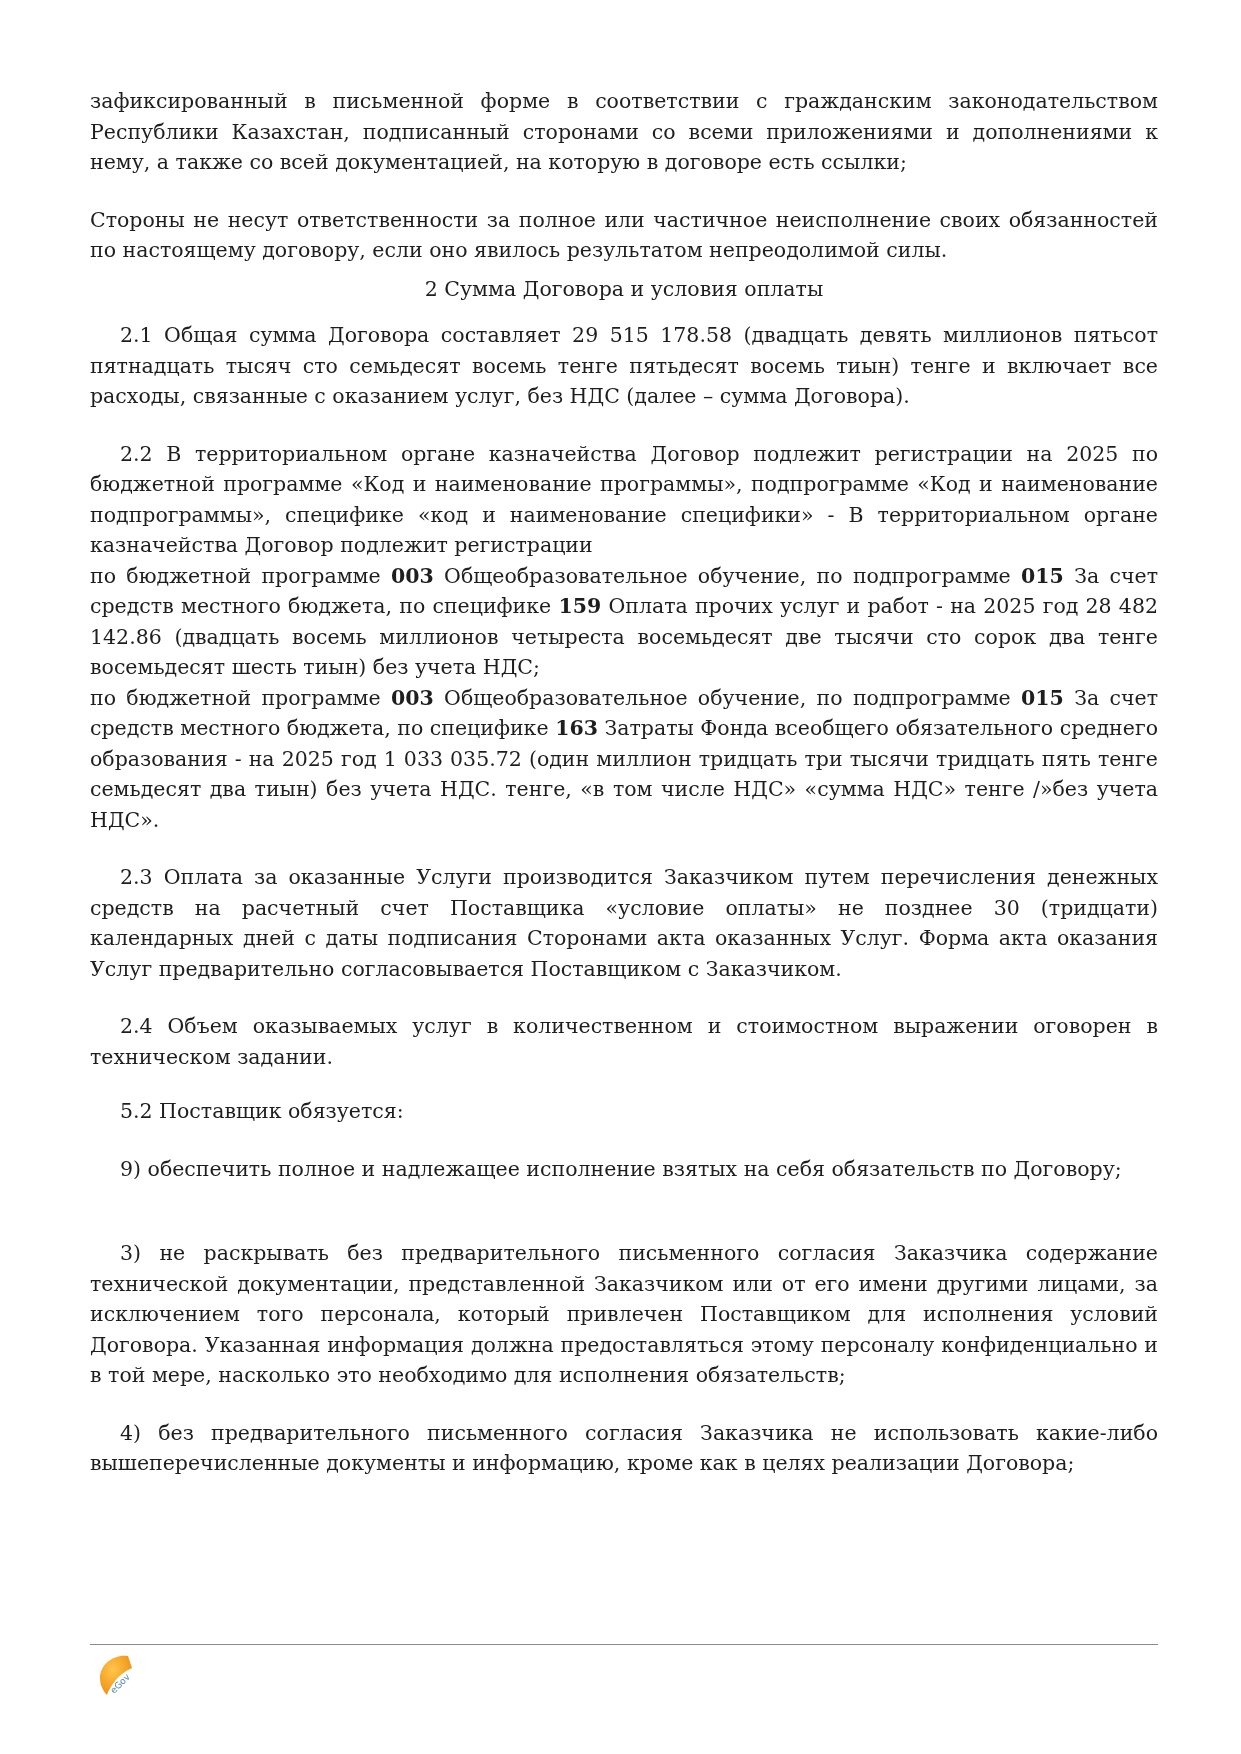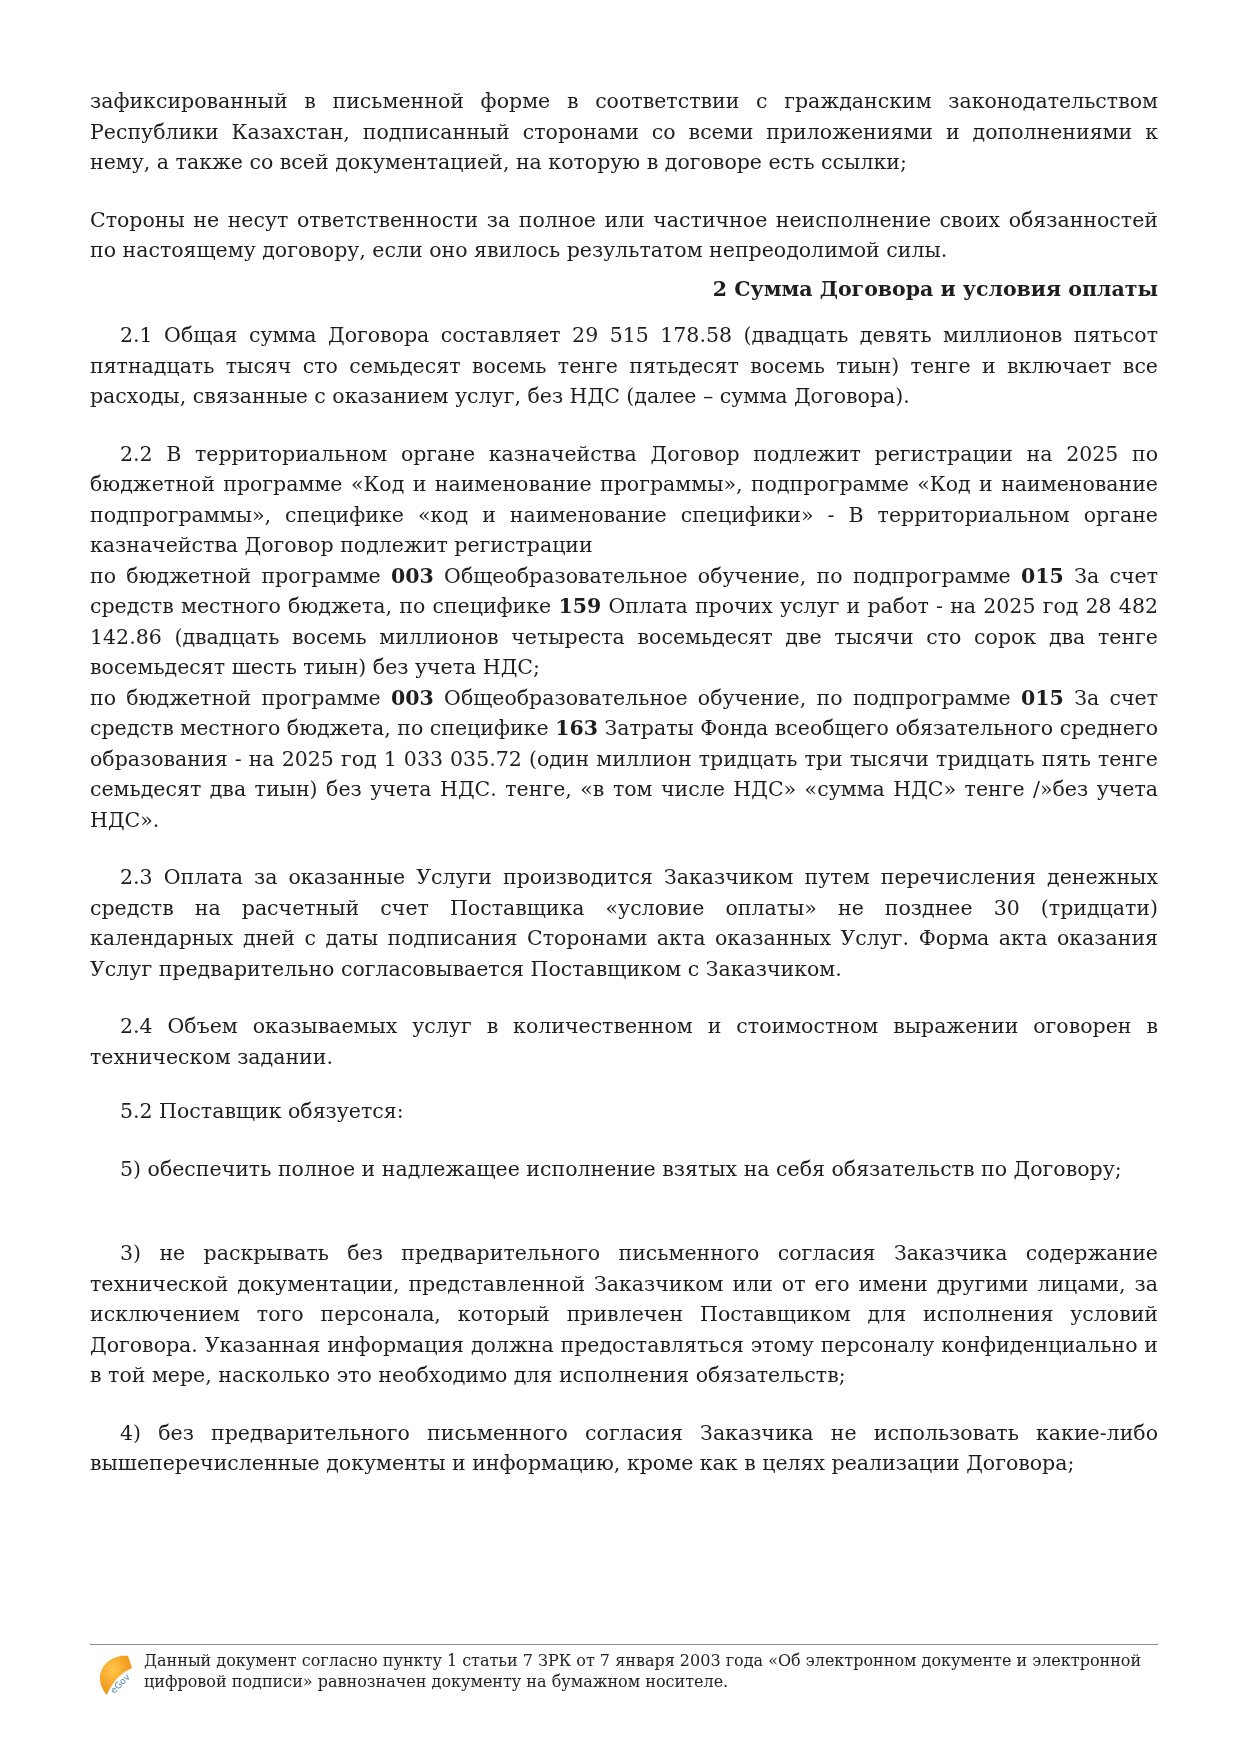--- a/index.html
+++ b/index.html
@@ -26,22 +26,22 @@
       line-height: 30.5px;
       text-align: justify;
       margin: 0;
     }
     .para.indent { text-indent: 30px; }
     .gap { height: 27px; }
     .gap-sm { height: 8px; }
     .heading {
       font-size: 20.5px;
       line-height: 30.5px;
-      font-weight: bold;
-      text-align: right;
+      font-weight: normal;
+      text-align: center;
       margin: 0;
     }
     b { font-weight: bold; }
     .footer-line {
       position: absolute;
       left: 90px;
       top: 1644px;
       width: 1068px;
       height: 1px;
       background: #8a8a8a;
@@ -84,21 +84,21 @@
   <p class="para"><span>по бюджетной программе </span><b>003</b><span> Общеобразовательное обучение, по подпрограмме </span><b>015</b><span> За счет средств местного бюджета, по специфике </span><b>163</b><span> Затраты Фонда всеобщего обязательного среднего образования - на 2025 год 1 033 035.72 (один миллион тридцать три тысячи тридцать пять тенге семьдесят два тиын) без учета НДС. тенге, «в том числе НДС» «сумма НДС» тенге /»без учета НДС».</span></p>
   <div class="gap"></div>
   <p class="para indent">2.3 Оплата за оказанные Услуги производится Заказчиком путем перечисления денежных средств на расчетный счет Поставщика «условие оплаты» не позднее 30 (тридцати) календарных дней с даты подписания Сторонами акта оказанных Услуг. Форма акта оказания Услуг предварительно согласовывается Поставщиком с Заказчиком.</p>
   <div class="gap"></div>
   <p class="para indent">2.4 Объем оказываемых услуг в количественном и стоимостном выражении оговорен в техническом задании.</p>
   <div class="gap-sm"></div>
   <div class="gap-sm"></div>
   <div class="gap-sm"></div>
   <p class="para indent">5.2 Поставщик обязуется:</p>
   <div class="gap"></div>
-  <p class="para indent">5) обеспечить полное и надлежащее исполнение взятых на себя обязательств по Договору;</p>
+  <p class="para indent">9) обеспечить полное и надлежащее исполнение взятых на себя обязательств по Договору;</p>
   <div class="gap"></div>
   <div class="gap"></div>
   <p class="para indent">3) не раскрывать без предварительного письменного согласия Заказчика содержание технической документации, представленной Заказчиком или от его имени другими лицами, за исключением того персонала, который привлечен Поставщиком для исполнения условий Договора. Указанная информация должна предоставляться этому персоналу конфиденциально и в той мере, насколько это необходимо для исполнения обязательств;</p>
   <div class="gap"></div>
   <p class="para indent">4) без предварительного письменного согласия Заказчика не использовать какие-либо вышеперечисленные документы и информацию, кроме как в целях реализации Договора;</p>
 </div>
 
 <div class="footer-line"></div>
 
 <div class="footer">
@@ -106,14 +106,13 @@
     <defs>
       <radialGradient id="sunGrad" cx="40%" cy="35%" r="70%">
         <stop offset="0%" stop-color="#ffc64a"></stop>
         <stop offset="100%" stop-color="#ee8e12"></stop>
       </radialGradient>
     </defs>
     <path d="M36 6 C22 4 8 14 8 28 C8 36 12 42 16 46 C18 36 26 24 40 18 Z" fill="url(#sunGrad)"></path>
     <path d="M16 46 C20 36 28 26 42 20" stroke="#ffffff" stroke-width="3" fill="none"></path>
     <text x="22" y="44" font-size="9" fill="#4f86a8" font-family="DejaVu Sans, sans-serif" transform="rotate(-45 22 44)">eGov</text>
   </svg>
-  <div class="footer-text">Данный документ согласно пункту 1 статьи 7 ЗРК от 7 января 2003 года «Об электронном документе и электронной цифровой подписи» равнозначен документу на бумажном носителе.</div>
 </div>
 
 </body></html>

